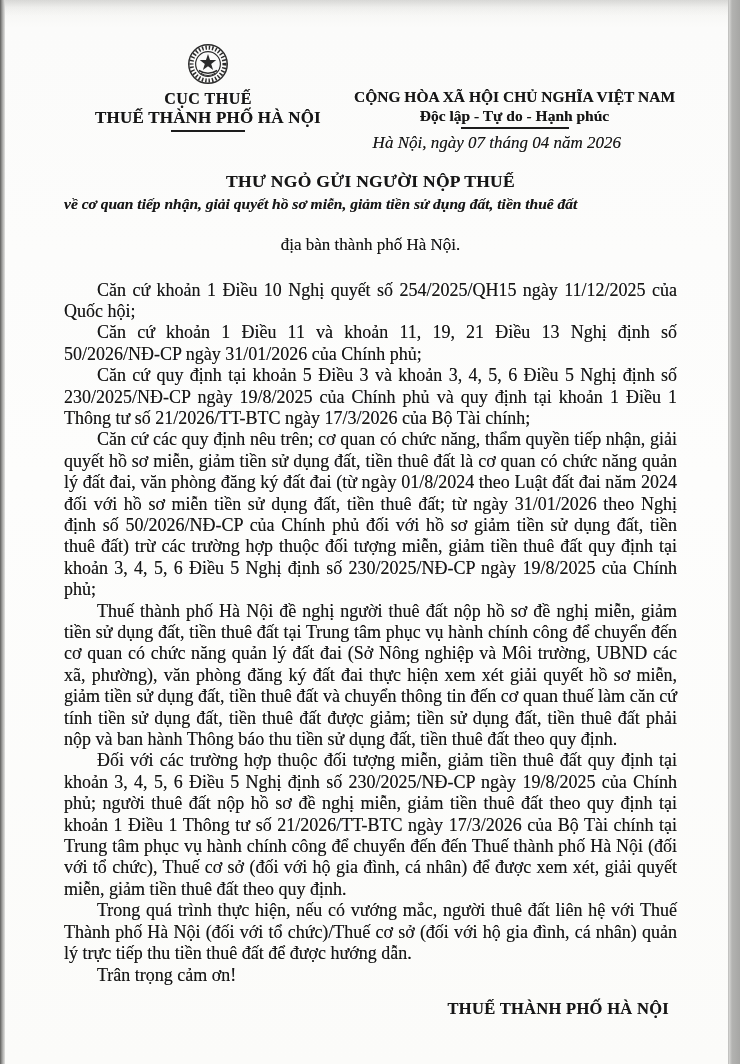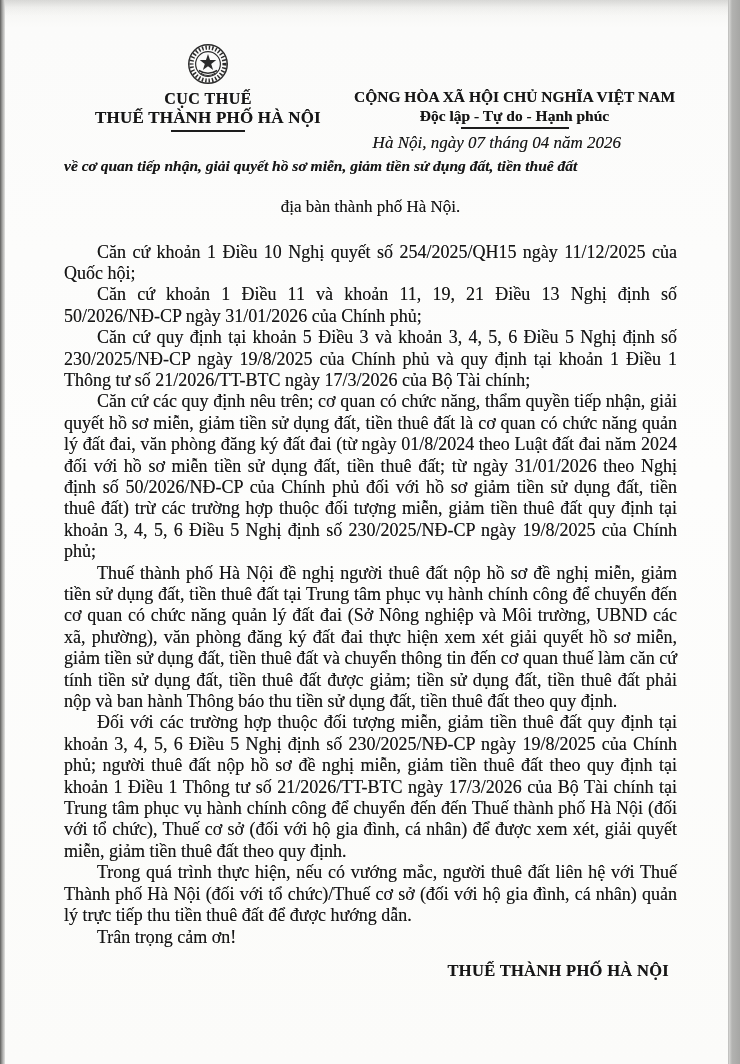--- a/index.html
+++ b/index.html
@@ -95,20 +95,21 @@
       </div>
       <div class="header-right">
         <div class="nat-title">CỘNG HÒA XÃ HỘI CHỦ NGHĨA VIỆT NAM</div>
         <div class="nat-motto">Độc lập - Tự do - Hạnh phúc</div>
         <div class="rule rule-right"></div>
       </div>
     </div>
 
     <div class="dateline">Hà Nội, ngày 07 tháng 04 năm 2026</div>
 
+    <div class="doc-title">THƯ NGỎ GỬI NGƯỜI NỘP THUẾ</div>
     <div class="doc-subtitle">về cơ quan tiếp nhận, giải quyết hồ sơ miễn, giảm tiền sử dụng đất, tiền thuê đất</div>
 
     <div class="salutation">
       <div>địa bàn thành phố Hà Nội.</div>
     </div>
 
     <div class="body">
       <p>Căn cứ khoản 1 Điều 10 Nghị quyết số 254/2025/QH15 ngày 11/12/2025 của Quốc hội;</p>
       <p>Căn cứ khoản 1 Điều 11 và khoản 11, 19, 21 Điều 13 Nghị định số 50/2026/NĐ-CP ngày 31/01/2026 của Chính phủ;</p>
       <p>Căn cứ quy định tại khoản 5 Điều 3 và khoản 3, 4, 5, 6 Điều 5 Nghị định số 230/2025/NĐ-CP ngày 19/8/2025 của Chính phủ và quy định tại khoản 1 Điều 1 Thông tư số 21/2026/TT-BTC ngày 17/3/2026 của Bộ Tài chính;</p>

